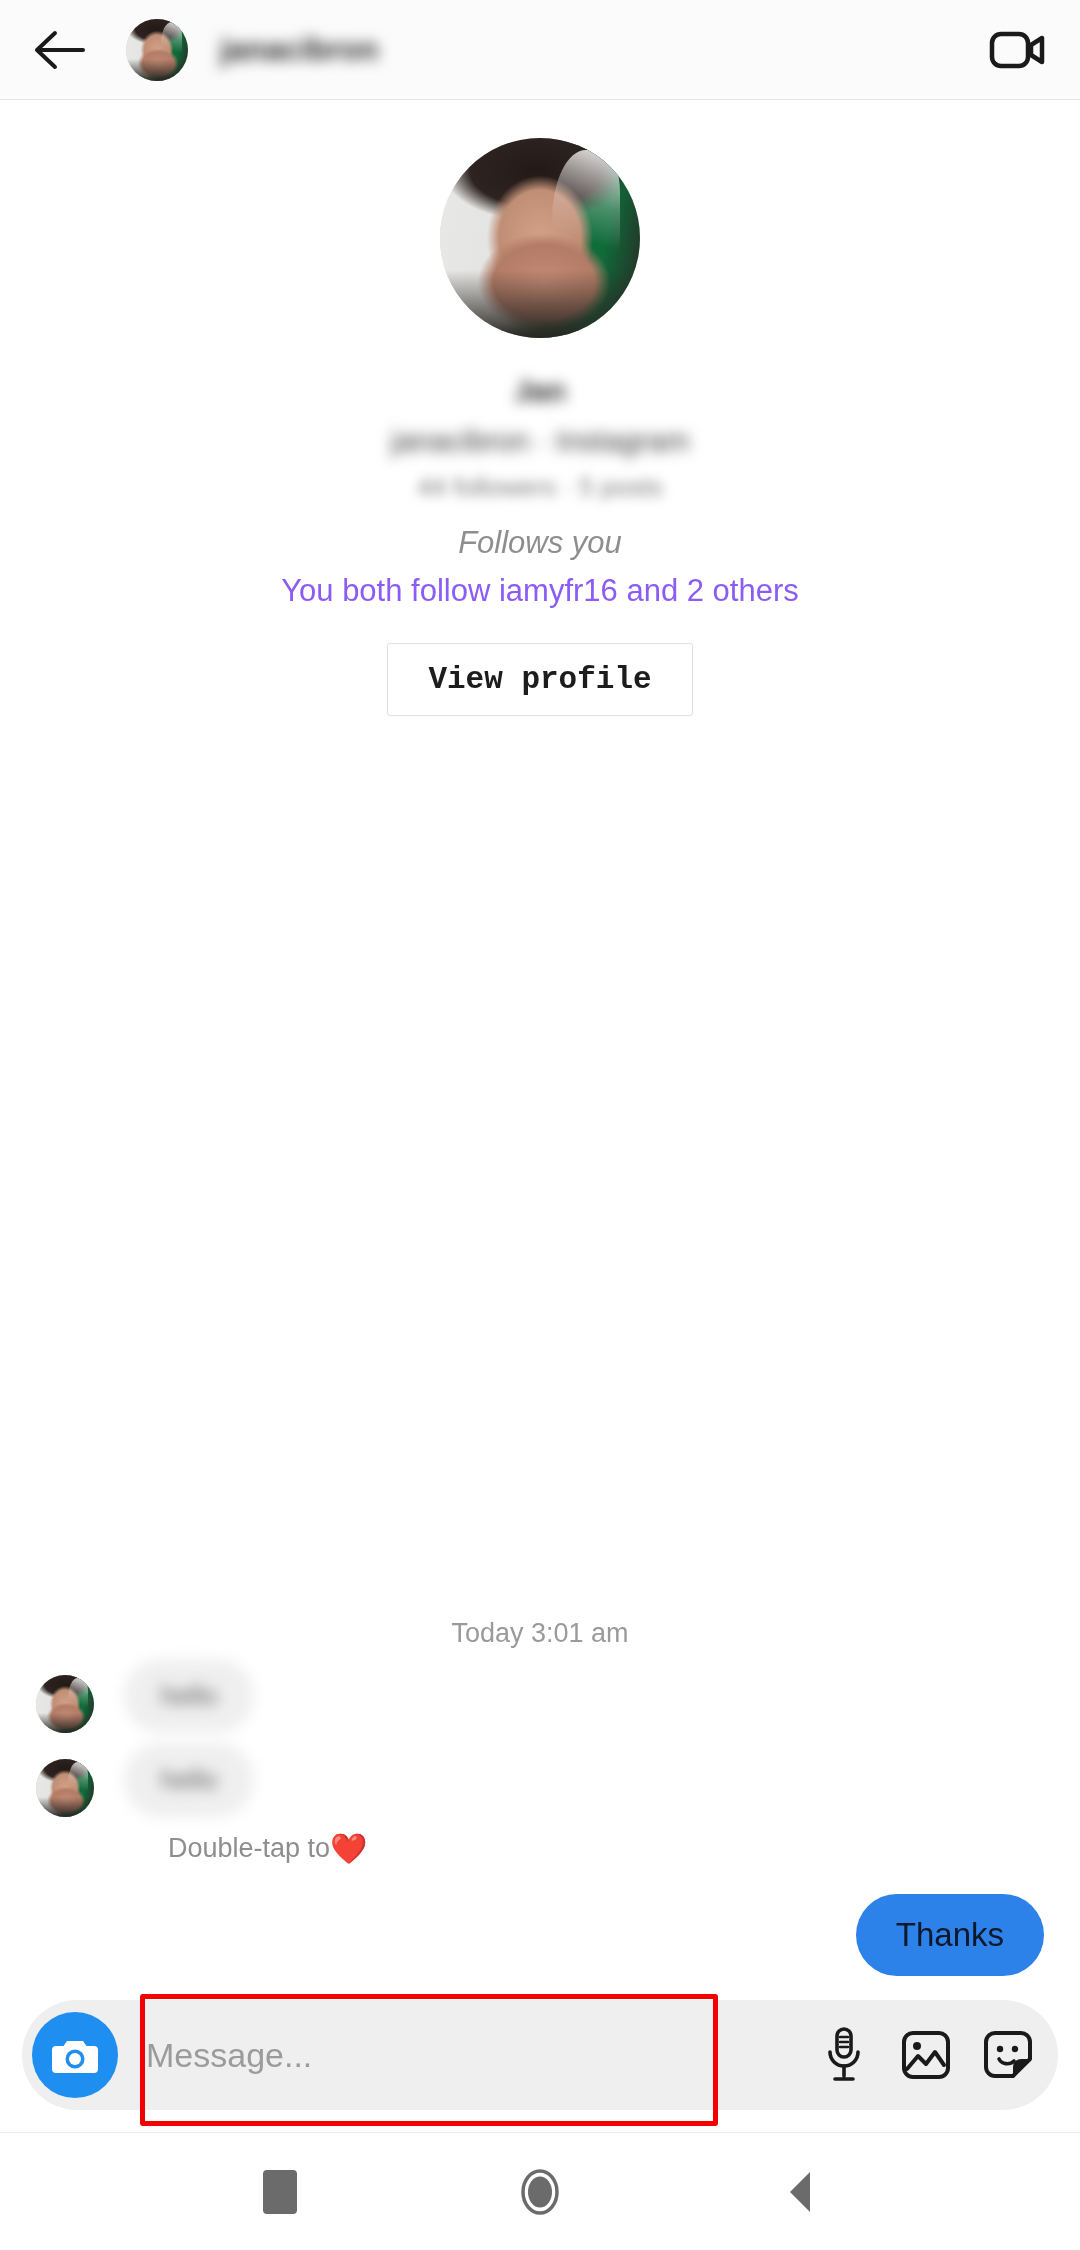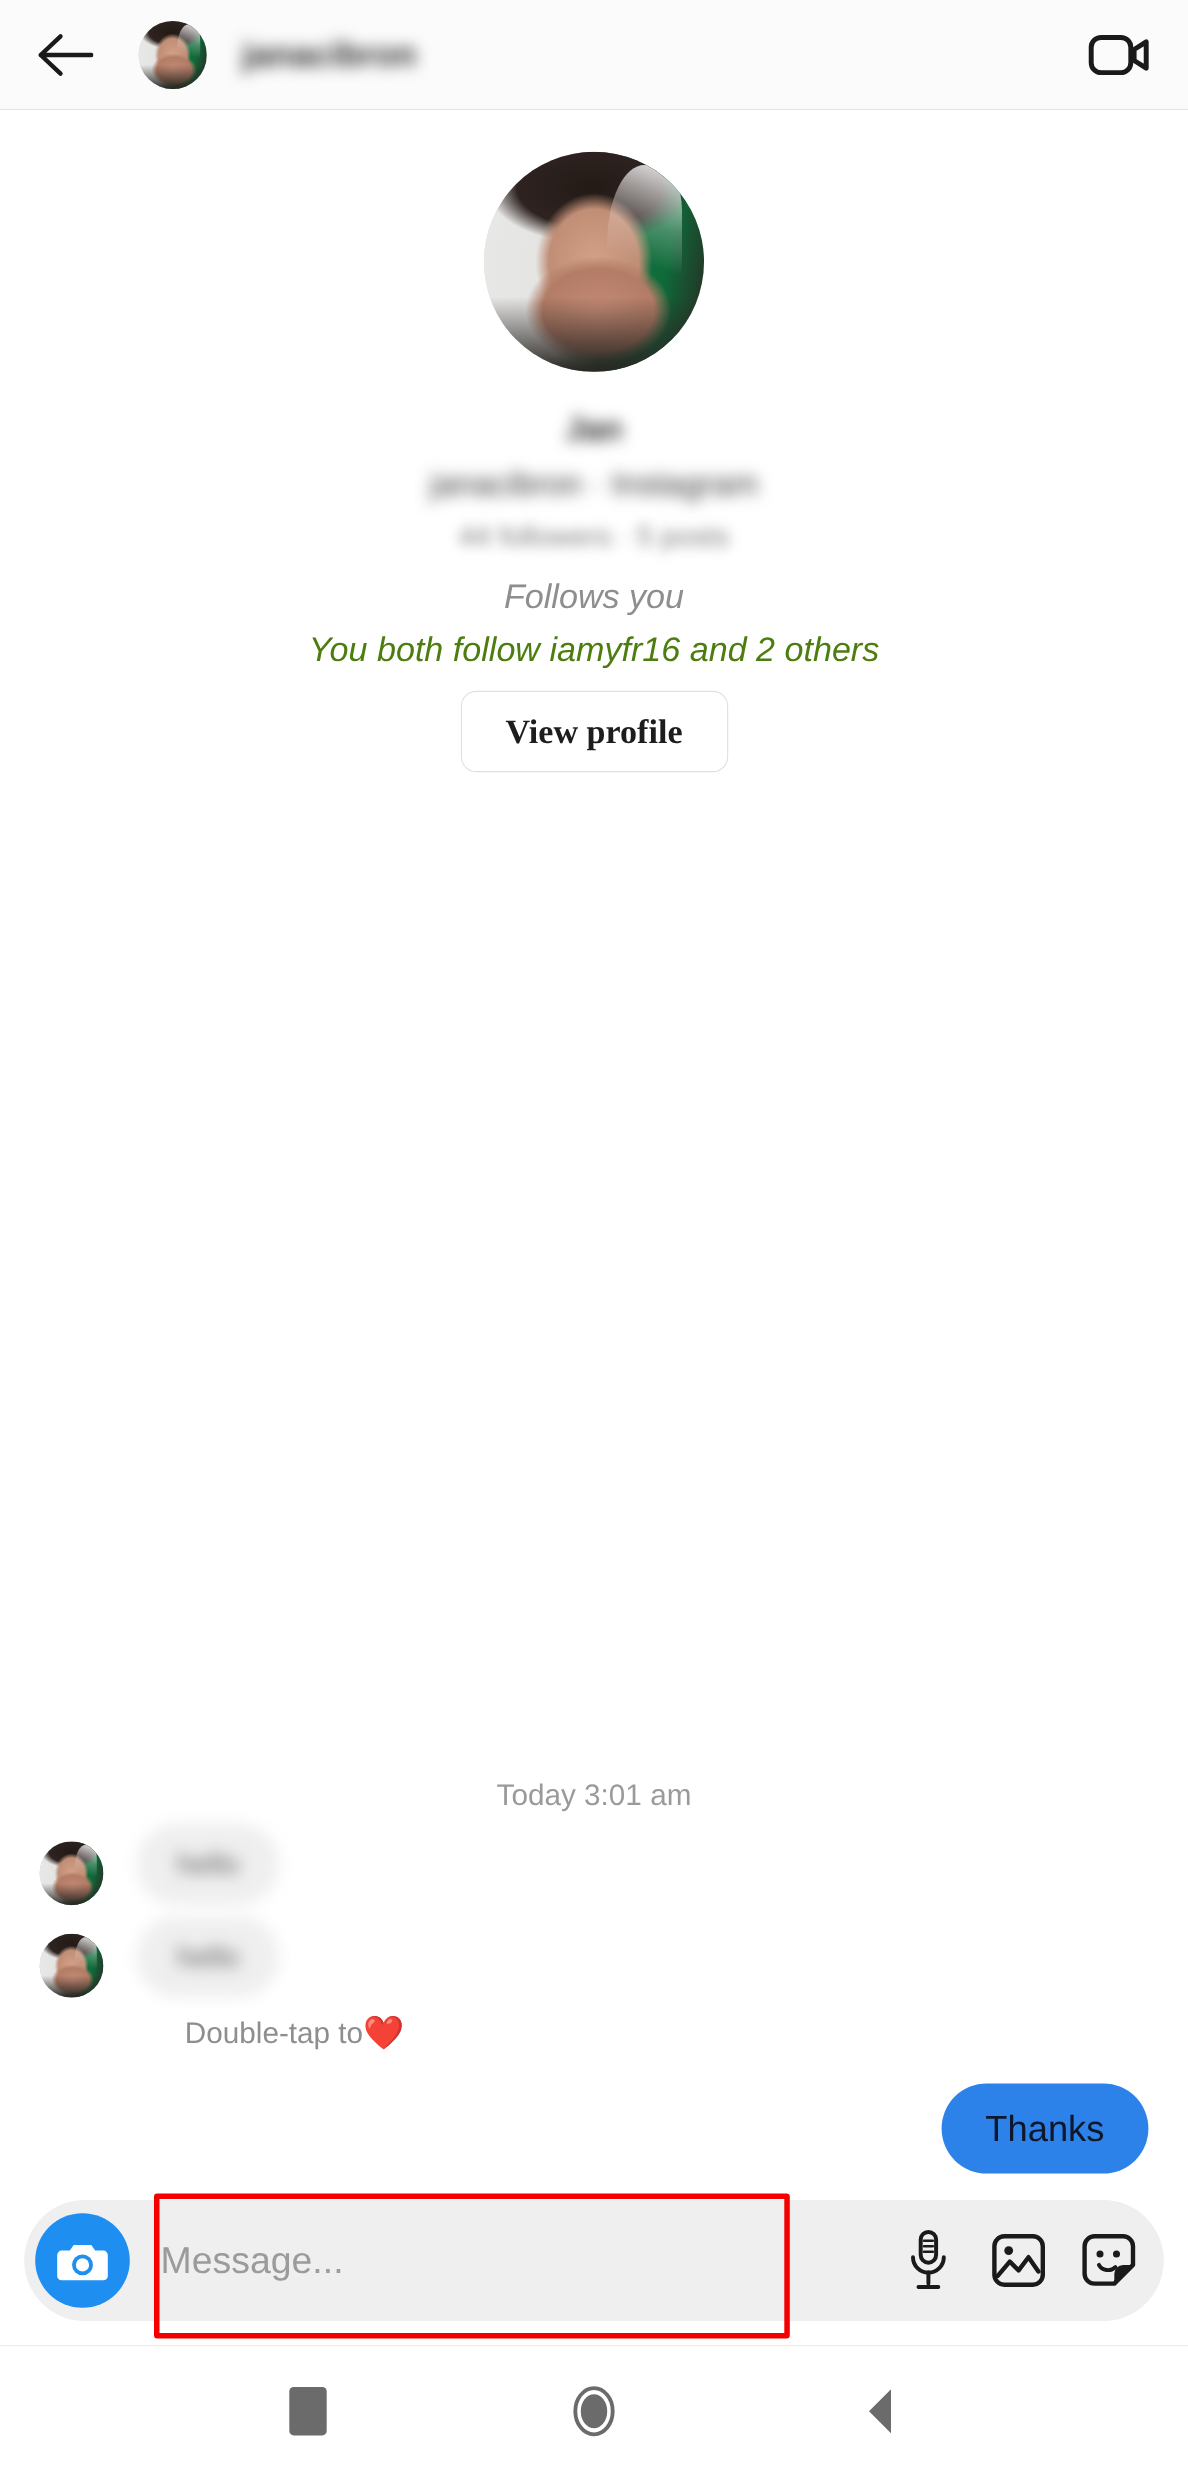--- a/index.html
+++ b/index.html
@@ -56,28 +56,28 @@
 
   
   .body { flex:1 1 auto; position:relative; display:flex; flex-direction:column; }
 
   .profile { padding-top:38px; display:flex; flex-direction:column; align-items:center; }
   .profile-avatar { width:200px; height:200px; border-radius:50%; overflow:hidden; position:relative; background:#d8d8d8; }
   .p-name      { margin-top:36px; font-size:30px; font-weight:700; color:#262626; filter:blur(7px); }
   .p-handle    { margin-top:16px; font-size:30px; font-weight:400; color:#3a3a3a; filter:blur(7px); }
   .p-stats     { margin-top:14px; font-size:26px; color:#7b7b7b; filter:blur(6px); }
   .p-follows   { margin-top:22px; font-size:31px; color:#8e8e8e;font-style:italic; }
-  .p-mutual    { margin-top:12px; font-size:31px; color:#4d7c0f;font-style:italic; }
+  .p-mutual    { margin-top:12px; font-size:31px; color:#8b5cf6; }
   .view-profile {
-    margin-top:19px;
+    margin-top:34px;
     padding:18px 40px;
     font-size:31px; font-weight:700; color:#1d1d1d;
     background:#ffffff;
-    border:1px solid #e0e0e0; border-radius:14px;
-    font-family:Liberation Serif, serif;
+    border:1px solid #e0e0e0; border-radius:3px;
+    font-family:Liberation Mono, monospace;
     cursor:pointer;
   }
 
   .gap { flex:1 1 auto; min-height:0; }
 
   .daystamp { text-align:center; font-size:27px; color:#9a9a9a; padding:10px 16px 0; }
 
   .msg-list { padding:0 0 6px; }
   .msg-row { display:flex; align-items:flex-end; padding:10px 0 0 36px; }
   .msg-avatar { width:58px; height:58px; border-radius:50%; overflow:hidden; position:relative; flex:0 0 auto; background:#ccc; }

